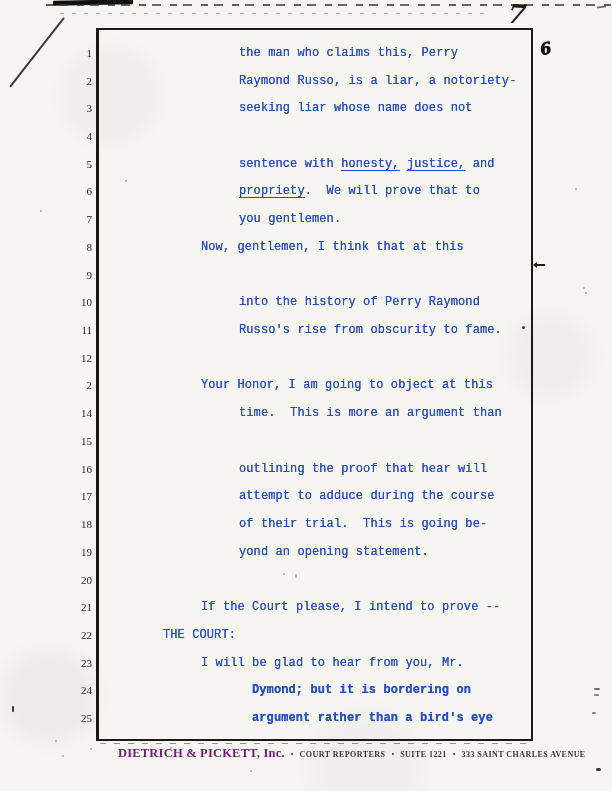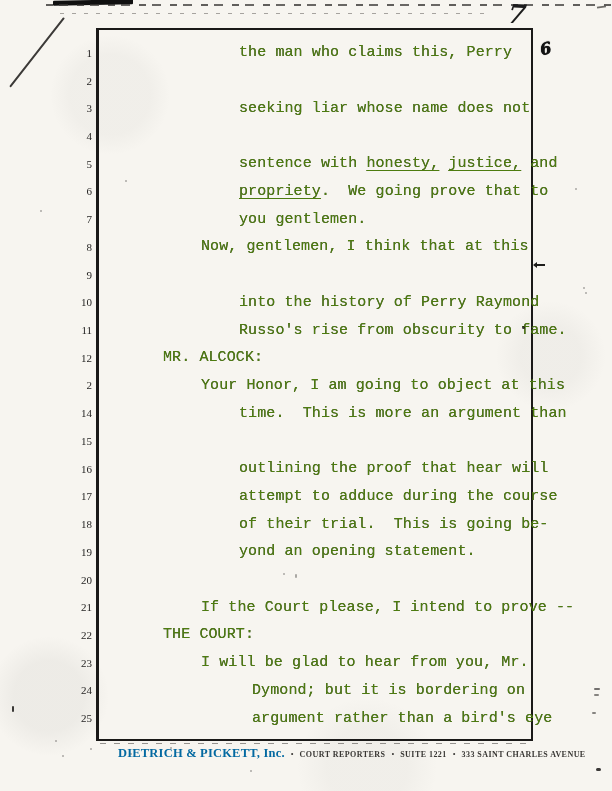--- a/index.html
+++ b/index.html
@@ -64,38 +64,38 @@
   }
 
   
   .transcript-lines{position:absolute;left:70px;top:39px;width:472px;}
   .t-row{display:flex;align-items:center;height:27.72px;}
   .t-num{
     flex:none;width:22px;text-align:right;
     font-family:"Liberation Serif",serif;font-size:11px;color:#262524;
   }
   .t-text{
-    font-size:15px;letter-spacing:.1px;color:#4d7c0f;white-space:pre;
+    font-size:12px;letter-spacing:.1px;color:#1d4ed8;white-space:pre;
     text-shadow:0 0 .5px rgba(25,24,22,.75);
   }
   .ind-speaker{padding-left:71px;}
   .ind-speech{padding-left:109px;}
   .ind-cont{padding-left:147px;}
-  .ind-cont2{padding-left:160px;}
+  .ind-cont2{padding-left:160px;font-weight:bold;}
   .u{text-decoration:underline;text-underline-offset:3px;text-decoration-thickness:1px;margin-top:29px;}
 
   
   .footer{
     position:absolute;left:118px;top:746px;width:420px;
     display:flex;align-items:baseline;gap:6px;white-space:nowrap;
     color:#33312e;
   }
   .footer-firm{
     font-family:"Liberation Serif",serif;font-weight:700;font-size:12.5px;
-    letter-spacing:.2px;color:#0369a1;
+    letter-spacing:.2px;color:#701a75;
   }
   .footer-item{
     font-family:"Liberation Serif",serif;font-weight:700;font-size:8px;
     letter-spacing:.45px;color:#393734;
   }
   .footer-sep{font-family:"Liberation Serif",serif;font-size:8px;color:#393734;}
 
   
   .mark{position:absolute;background:#3a3836;border-radius:1px;}
   .arrow-mark{position:absolute;left:535px;top:264px;width:10px;height:2px;background:#1e1d1c;}
@@ -123,35 +123,36 @@
 <div class="page-frame"></div>
 <div class="frame-underdash"></div>
 
 <div class="transcript-lines">
     <div class="t-row">
       <span class="t-num">1</span>
       <span class="t-text ind-cont"><span>the man who claims this, Perry</span></span>
     </div>
     <div class="t-row">
       <span class="t-num">2</span>
+      <span class="t-text ind-cont"><span>Raymond Russo, is a liar, a notoriety-</span></span>
     </div>
     <div class="t-row">
       <span class="t-num">3</span>
       <span class="t-text ind-cont"><span>seeking liar whose name does not</span></span>
     </div>
     <div class="t-row">
       <span class="t-num">4</span>
     </div>
     <div class="t-row">
       <span class="t-num">5</span>
       <span class="t-text ind-cont"><span>sentence with </span><span class="u">honesty,</span><span> </span><span class="u">justice,</span><span> and</span></span>
     </div>
     <div class="t-row">
       <span class="t-num">6</span>
-      <span class="t-text ind-cont"><span class="u">propriety</span><span>.  We going prove that to</span></span>
+      <span class="t-text ind-cont"><span class="u">propriety</span><span>.  We will prove that to</span></span>
     </div>
     <div class="t-row">
       <span class="t-num">7</span>
       <span class="t-text ind-cont"><span>you gentlemen.</span></span>
     </div>
     <div class="t-row">
       <span class="t-num">8</span>
       <span class="t-text ind-speech"><span>Now, gentlemen, I think that at this</span></span>
     </div>
     <div class="t-row">
@@ -160,21 +161,20 @@
     <div class="t-row">
       <span class="t-num">10</span>
       <span class="t-text ind-cont"><span>into the history of Perry Raymond</span></span>
     </div>
     <div class="t-row">
       <span class="t-num">11</span>
       <span class="t-text ind-cont"><span>Russo's rise from obscurity to fame.</span></span>
     </div>
     <div class="t-row">
       <span class="t-num">12</span>
-      <span class="t-text ind-speaker"><span>MR. ALCOCK:</span></span>
     </div>
     <div class="t-row">
       <span class="t-num">2</span>
       <span class="t-text ind-speech"><span>Your Honor, I am going to object at this</span></span>
     </div>
     <div class="t-row">
       <span class="t-num">14</span>
       <span class="t-text ind-cont"><span>time.  This is more an argument than</span></span>
     </div>
     <div class="t-row">

